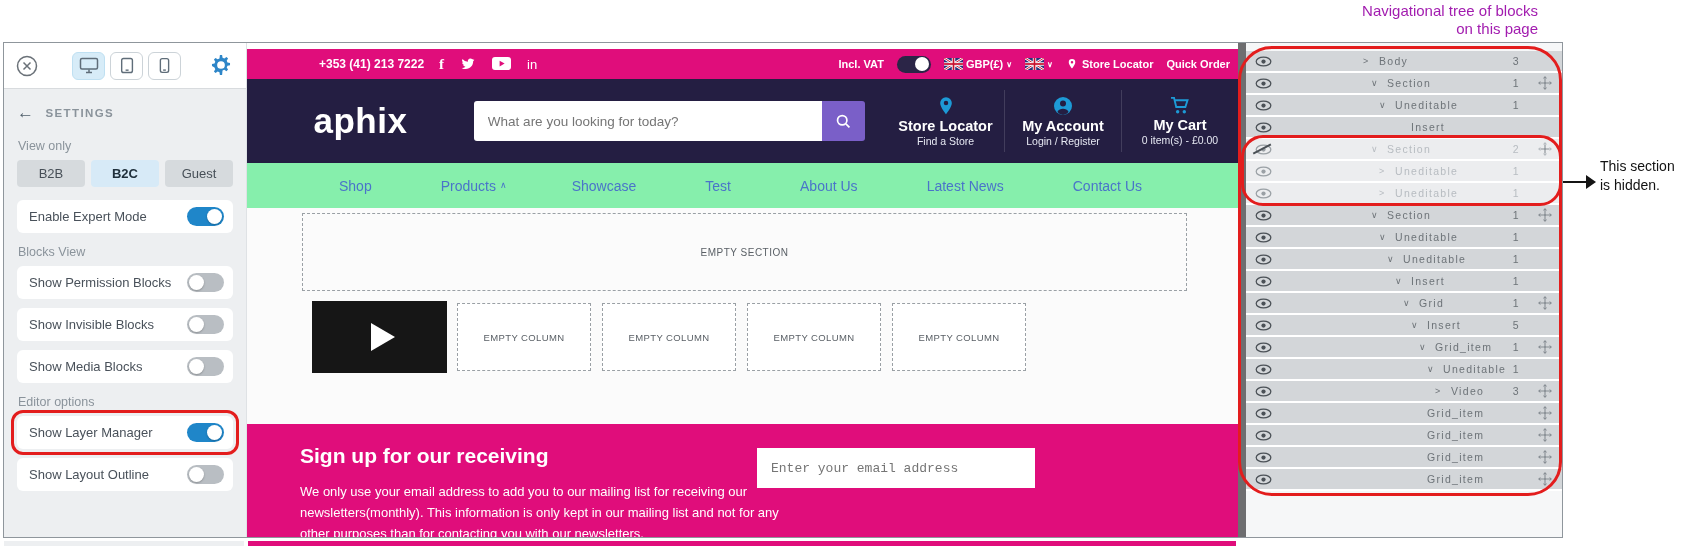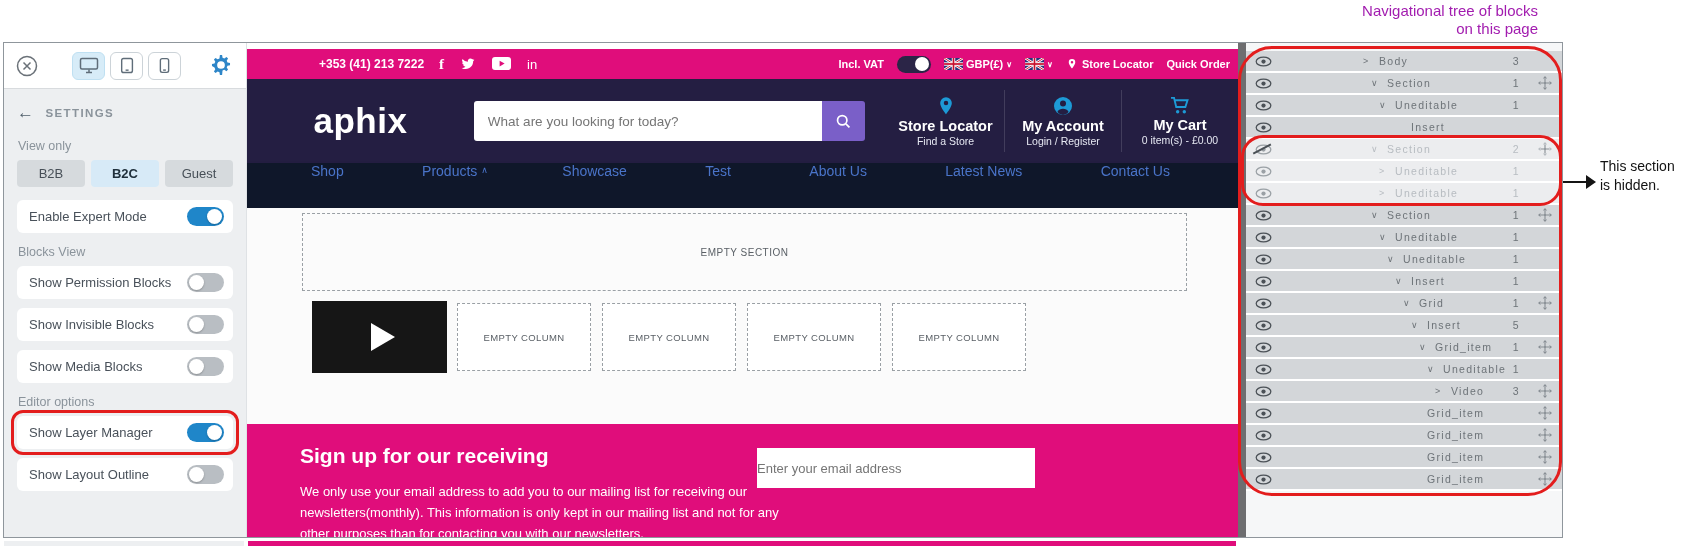--- a/index.html
+++ b/index.html
@@ -70,36 +70,36 @@
   .logo{width:232px;text-align:center;color:#fff;font-size:35px;font-weight:bold;letter-spacing:.5px;cursor:pointer}
   .search{display:flex;width:400px;height:40px}
   .search input{flex:1;border:none;border-radius:3px 0 0 3px;padding:0 14px;font-size:13.5px;font-family:inherit;color:#555;outline:none}
   .search button{width:43px;border:none;background:#7a5fc8;border-radius:0 3px 3px 0;cursor:pointer;display:flex;align-items:center;justify-content:center}
   .hmenu{display:flex;margin-left:22px;height:62px}
   .hmi{width:117px;display:flex;flex-direction:column;align-items:center;justify-content:center;cursor:pointer;gap:1px}
   .hmi + .hmi{border-left:1px solid rgba(255,255,255,.14)}
   .hmi .t{color:#fff;font-size:14.5px;font-weight:bold;margin-top:1px}
   .hmi .s{color:#e6e8f2;font-size:10.5px}
 
-  .pv-nav{height:45px;background:#0f172a;display:flex;align-items:flex-start;justify-content:space-between;padding:0 64px;box-shadow:0 1px 3px rgba(0,0,0,.08)}
+  .pv-nav{height:45px;background:#86efac;display:flex;align-items:center;justify-content:space-between;padding:0 92px;box-shadow:0 1px 3px rgba(0,0,0,.08)}
   .nav-item{color:#4a74c9;font-size:14px;cursor:pointer;display:flex;align-items:center;gap:4px}
   .nav-item .caret{font-size:9px;margin-top:-2px}
 
   .pv-content{height:216px;background:#fbfbfb;position:relative}
   .empty-sec{left:55px;top:5px;width:885px;height:78px;border:1px dashed #9aa0a5;display:flex;align-items:center;justify-content:center;font-size:10px;letter-spacing:.5px;color:#5a6066;cursor:pointer}
   .video{left:65px;top:93px;width:135px;height:72px;background:#161616;display:flex;align-items:center;justify-content:center;cursor:pointer}
   .play{width:0;height:0;border-left:24px solid #fff;border-top:14px solid transparent;border-bottom:14px solid transparent;margin-left:6px}
   .cols{left:210px;top:95px;display:flex;gap:11px}
   .ecol{width:134px;height:68px;border:1px dashed #9aa0a5;display:flex;align-items:center;justify-content:center;font-size:9.5px;letter-spacing:.4px;color:#5a6066;background:#fff;cursor:pointer}
 
   .pv-news{flex:1;background:#e00d7b;position:relative;overflow:hidden}
   .nw-title{position:absolute;left:53px;top:20px;color:#fff;font-size:21px;font-weight:bold}
   .nw-body{position:absolute;left:53px;top:57px;width:500px;color:#fff;font-size:13px;line-height:21px}
   .nw-form{position:absolute;left:510px;top:24px;display:flex;height:40px}
-  .nw-form input{width:278px;border:none;padding:0 0;font-size:13px;font-family:Liberation Sans, sans-serif;color:#555;outline:none}
+  .nw-form input{width:278px;border:none;padding:0 14px;font-size:13px;font-family:Liberation Mono, monospace;color:#555;outline:none}
   .nw-form button{width:152px;border:none;background:#241e42;color:#fff;font-size:15px;font-weight:bold;font-family:inherit;cursor:pointer}
 
   
   .gutter{width:8px;height:100%;background:#6e6e70;flex:none}
   .lm{flex:1;height:100%;background:#f6f7f8;padding-top:8px}
   .lm-row{height:22px;background:#d3d6d9;border-bottom:2px solid #fff;display:flex;align-items:center;color:#6d7378;font-size:10.5px;letter-spacing:1.3px;cursor:pointer;position:relative}
   .lm-row.dim{background:#ecedef;color:#b7bcc1}
   .eye{width:34px;display:flex;justify-content:center;position:relative;flex:none}
   .lm-row.slash .eye::after{content:"";position:absolute;left:6px;top:4px;width:20px;height:1.8px;background:#4a5056;transform:rotate(-28deg)}
   .lm-row.dim .eye ellipse{stroke:#9aa0a5}

